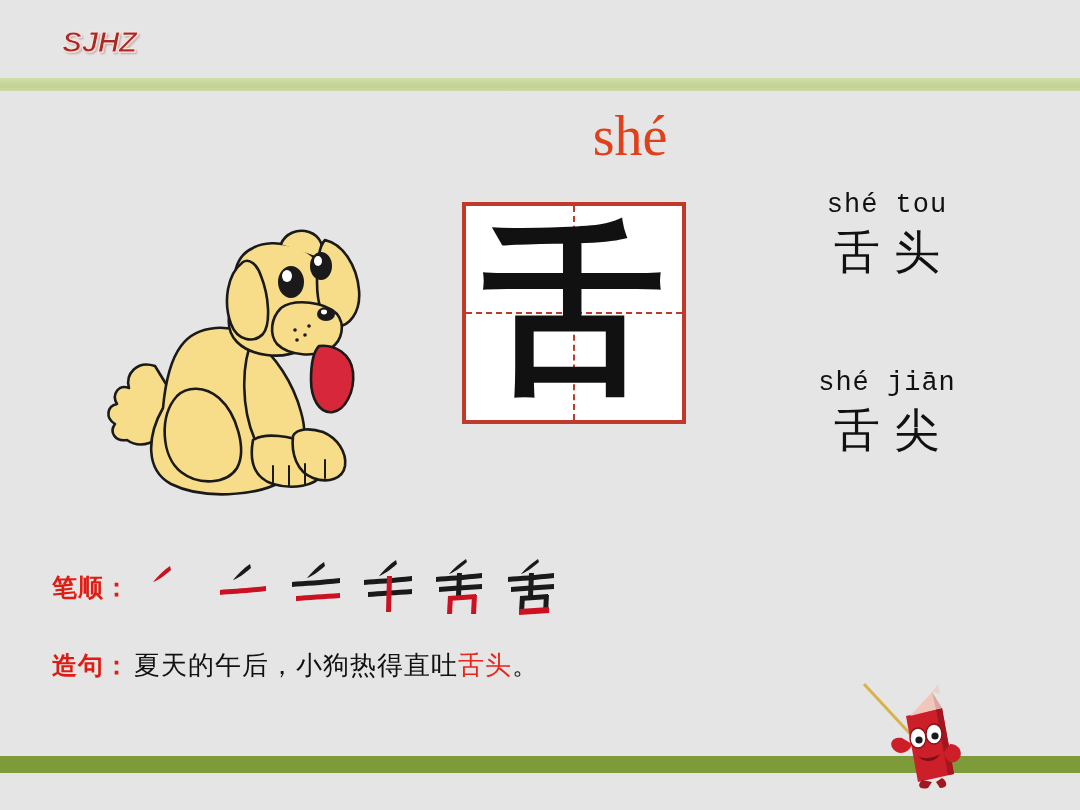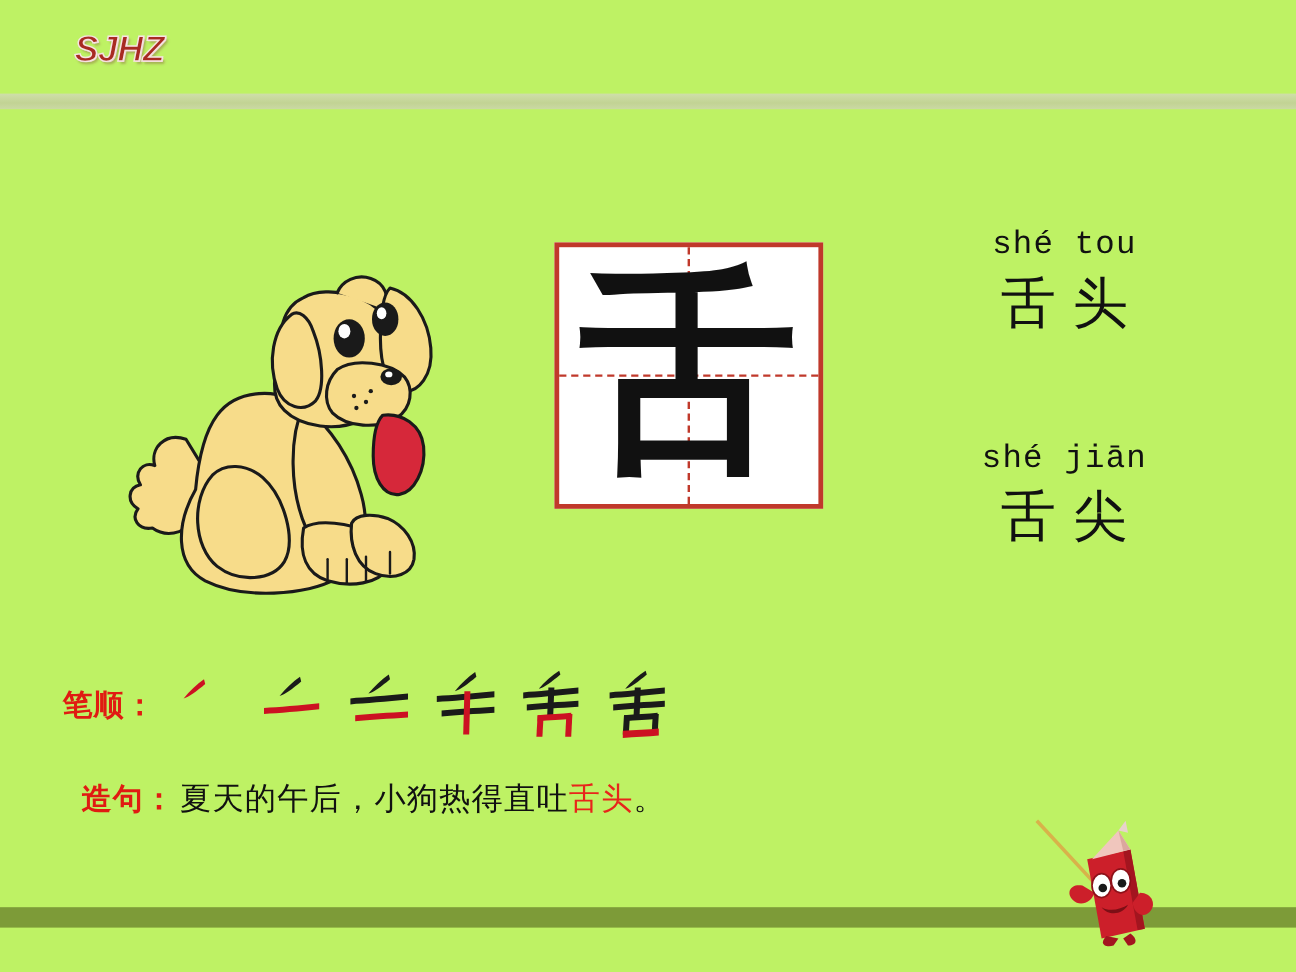--- a/index.html
+++ b/index.html
@@ -9,21 +9,21 @@
     height: 810px;
     background: #ffffff;
     font-family: "Liberation Sans", sans-serif;
     overflow: hidden;
   }
 
   .slide {
     position: relative;
     width: 1080px;
     height: 810px;
-    background: #bef264;
+    background: #e5e5e5;
   }
 
   
   .logo {
     position: absolute;
     left: 62px;
     top: 25px;
     font-family: "Liberation Sans", sans-serif;
     font-size: 30px;
     font-weight: bold;
@@ -174,21 +174,21 @@
   .stroke-step {
     width: 72px;
     height: 62px;
     position: relative;
   }
   .stroke-step svg { display: block; width: 72px; height: 62px; }
 
   
   .sentence-row {
     position: absolute;
-    left: 68px;
+    left: 52px;
     top: 648px;
     display: flex;
     align-items: baseline;
     white-space: nowrap;
   }
   .sentence-text {
     font-family: "DejaVu Sans", sans-serif;
     font-size: 26px;
     color: #111111;
     margin-left: 4px;
@@ -209,20 +209,21 @@
 </head>
 <body>
 
 <div class="slide">
 
   <div class="logo">SJHZ</div>
 
   <div class="bar-top"></div>
   <div class="bar-bottom"></div>
 
+  <div class="pinyin-main">shé</div>
 
   <div class="dog-wrap">
     <svg viewBox="0 0 330 340" xmlns="http://www.w3.org/2000/svg">
       <g stroke="#1a1a1a" stroke-width="2.6" stroke-linejoin="round" stroke-linecap="round">
 
         <path d="M70 188 C52 182 40 196 44 210 C34 206 26 216 32 226 C22 228 20 240 30 246
                  C24 254 30 264 42 262 C56 272 74 264 82 250 L92 224 Z" fill="#f7dc8a"></path>
 
         <path d="M78 230 C62 258 60 292 86 306 C118 322 170 318 196 304
                  C218 292 224 262 216 234 C208 204 190 178 170 162

